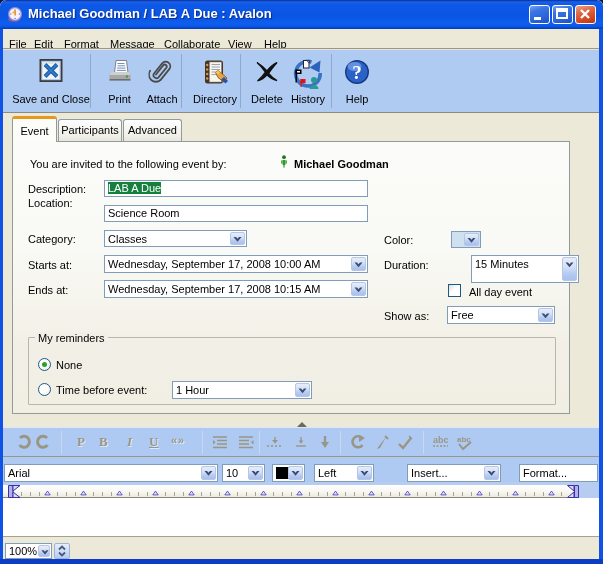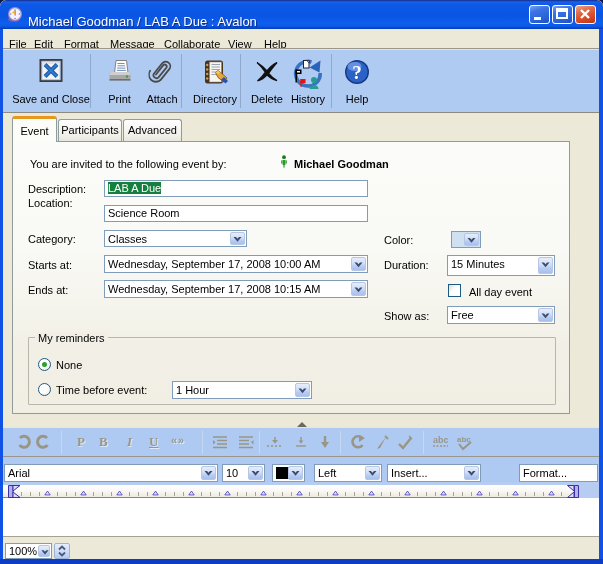--- a/index.html
+++ b/index.html
@@ -7,21 +7,21 @@
 #win{position:relative;width:603px;height:564px;background:#ece9d8;overflow:hidden;border-radius:6px 6px 0 0;}
 
 .bl{position:absolute;left:0;top:28px;width:3px;bottom:0;background:#1051e6;z-index:50;}
 .br{position:absolute;right:0;top:28px;width:4px;bottom:0;background:#1051e6;z-index:50;}
 .bb{position:absolute;left:0;right:0;bottom:0;height:5px;background:#0d3dc4;z-index:51;}
 
 .titlebar{position:absolute;left:0;top:0;width:603px;height:29px;
  background:linear-gradient(180deg,#1a2a80 0%,#1157e0 5%,#1660ea 8%,#0e5ae8 14%,#0a54e2 50%,#0a55e4 58%,#0f5eee 80%,#0c59e8 90%,#0445c8 97%,#033cb8 100%);
  border-radius:6px 6px 0 0;z-index:60;}
 .ticon{position:absolute;left:6px;top:6px;width:17px;height:17px;}
-.ttext{position:absolute;left:28px;top:8px;height:29px;line-height:28px;color:#fff;font-weight:normal;font-size:13px;text-shadow:1px 1px 1px #0a2a8a;white-space:nowrap;}
+.ttext{position:absolute;left:28px;top:0;height:29px;line-height:28px;color:#fff;font-weight:bold;font-size:13px;text-shadow:1px 1px 1px #0a2a8a;white-space:nowrap;}
 .wbtn{position:absolute;top:5px;width:21px;height:19px;border-radius:3px;border:1px solid #fff;box-sizing:border-box;}
 .wbtn.min{left:529px;background:linear-gradient(160deg,#7ba1ef 0%,#3b74e4 30%,#2a63d8 70%,#1e50c0 100%);}
 .wbtn.max{left:552px;background:linear-gradient(160deg,#7ba1ef 0%,#3b74e4 30%,#2a63d8 70%,#1e50c0 100%);}
 .wbtn.close{left:575px;background:linear-gradient(160deg,#f1a58c 0%,#e16e4c 30%,#d8512a 60%,#bc3510 100%);}
 .wbtn svg{position:absolute;left:0;top:0;}
 
 .menubar{position:absolute;left:3px;right:4px;top:29px;height:19px;background:#ece9d8;z-index:10;}
 .menubar .mi{position:absolute;top:9px;font-size:11px;color:#000;}
 .menuline{position:absolute;left:3px;right:4px;top:48px;height:1px;background:#9a9689;z-index:10;}
 .menuline2{position:absolute;left:3px;right:4px;top:49px;height:1px;background:#e8e5d8;z-index:10;}
@@ -246,21 +246,21 @@
       <div class="lab" style="left:15px;top:117px">Starts at:</div>
       <div class="combo" style="left:91px;top:113px;width:264px;height:18px">
           <span class="tx">Wednesday, September 17, 2008 10:00 AM</span>
           <span class="cbtn">
             <svg width="11" height="10" viewBox="0 0 11 10">
               <path d="M1.5 2.5 H4 L5.5 4.3 L7 2.5 H9.5 L5.5 7.3 Z" fill="#3c4c6e"></path>
             </svg>
           </span>
         </div>
       <div class="lab" style="left:371px;top:117px">Duration:</div>
-      <div class="combo" style="left:434px;top:113px;width:108px;height:21px">
+      <div class="combo" style="left:458px;top:113px;width:108px;height:28px">
           <span class="tx">15 Minutes</span>
           <span class="cbtn">
             <svg width="11" height="10" viewBox="0 0 11 10">
               <path d="M1.5 2.5 H4 L5.5 4.3 L7 2.5 H9.5 L5.5 7.3 Z" fill="#3c4c6e"></path>
             </svg>
           </span>
         </div>
 
       <div class="lab" style="left:15px;top:142px">Ends at:</div>
       <div class="combo" style="left:91px;top:138px;width:264px;height:18px">
@@ -388,29 +388,29 @@
         </span>
       </div>
     <div class="combo" style="left:269px;width:33px">
         <span style="position:absolute;left:3px;top:2px;width:20px;height:12px;background:#000"></span>
         <span class="cbtn">
           <svg width="11" height="9" viewBox="0 0 11 9">
             <path d="M1.5 2 H4 L5.5 3.8 L7 2 H9.5 L5.5 6.8 Z" fill="#3c4c6e"></path>
           </svg>
         </span>
       </div>
-    <div class="combo" style="left:311px;width:68px">
+    <div class="combo" style="left:311px;width:60px">
         <span class="tx">Left</span>
         <span class="cbtn">
           <svg width="11" height="9" viewBox="0 0 11 9">
             <path d="M1.5 2 H4 L5.5 3.8 L7 2 H9.5 L5.5 6.8 Z" fill="#3c4c6e"></path>
           </svg>
         </span>
       </div>
-    <div class="combo" style="left:384px;width:94px">
+    <div class="combo" style="left:404px;width:94px">
         <span class="tx">Insert...</span>
         <span class="cbtn">
           <svg width="11" height="9" viewBox="0 0 11 9">
             <path d="M1.5 2 H4 L5.5 3.8 L7 2 H9.5 L5.5 6.8 Z" fill="#3c4c6e"></path>
           </svg>
         </span>
       </div>
     <div class="combo" style="left:516px;width:79px">
         <span class="tx">Format...</span>
       </div>

